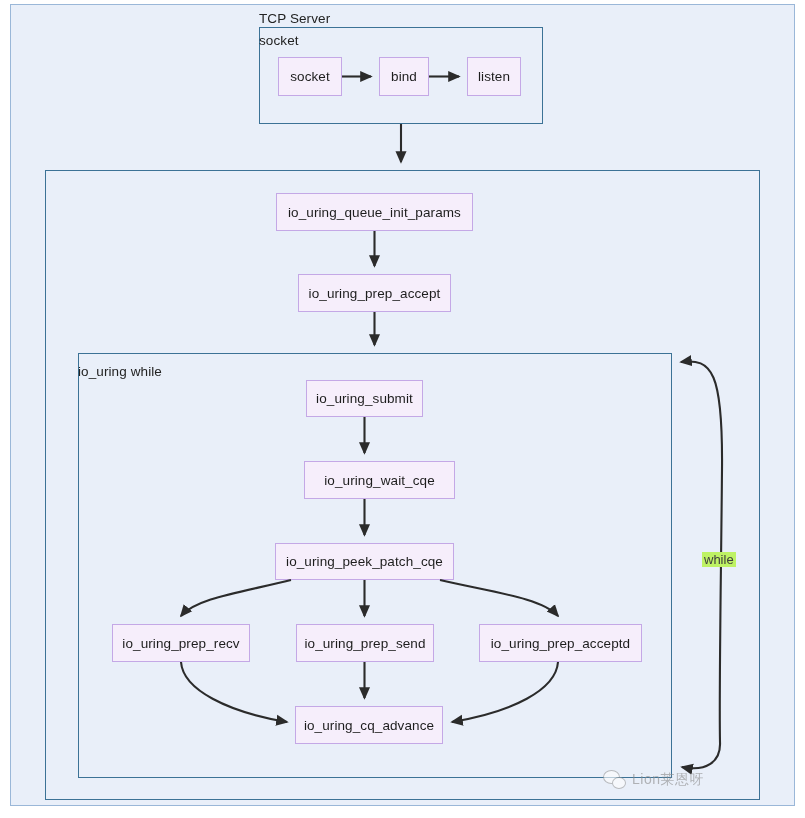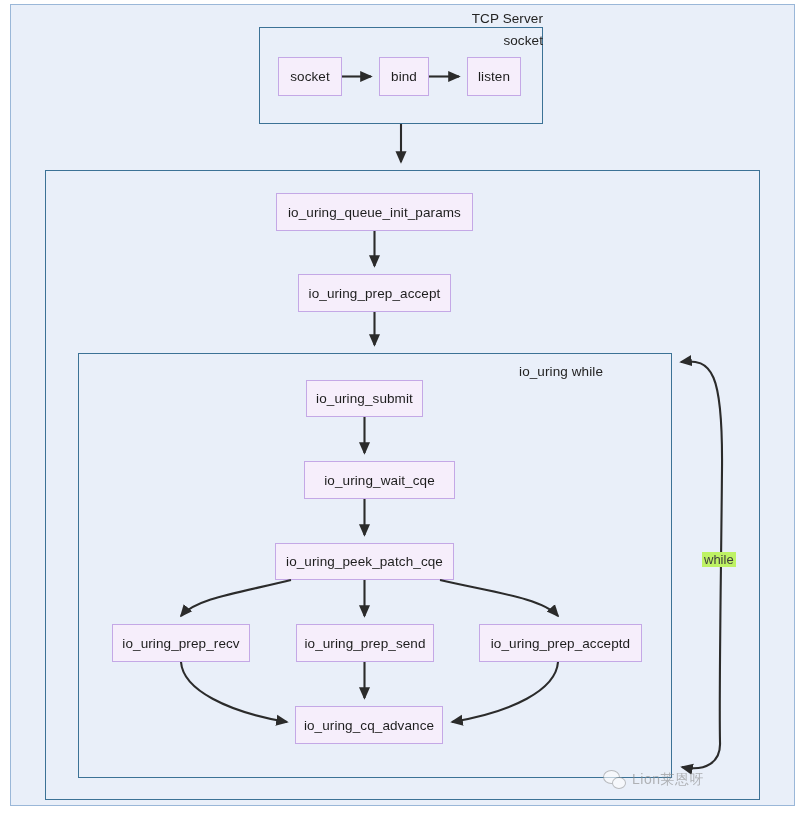--- a/index.html
+++ b/index.html
@@ -32,21 +32,21 @@
     position: absolute;
     background: #e9eff9;
     border: 1px solid #3c7296;
     box-sizing: border-box;
   }
   .cluster-label {
     position: absolute;
     font-size: 13.5px;
     color: #232323;
     white-space: nowrap;
-    text-align: right;
+    text-align: left;
     line-height: 16px;
     letter-spacing: 0.1px;
   }
   
   .node {
     position: absolute;
     background: #f6eefb;
     border: 1px solid #c4a8e6;
     box-sizing: border-box;
     display: flex;

